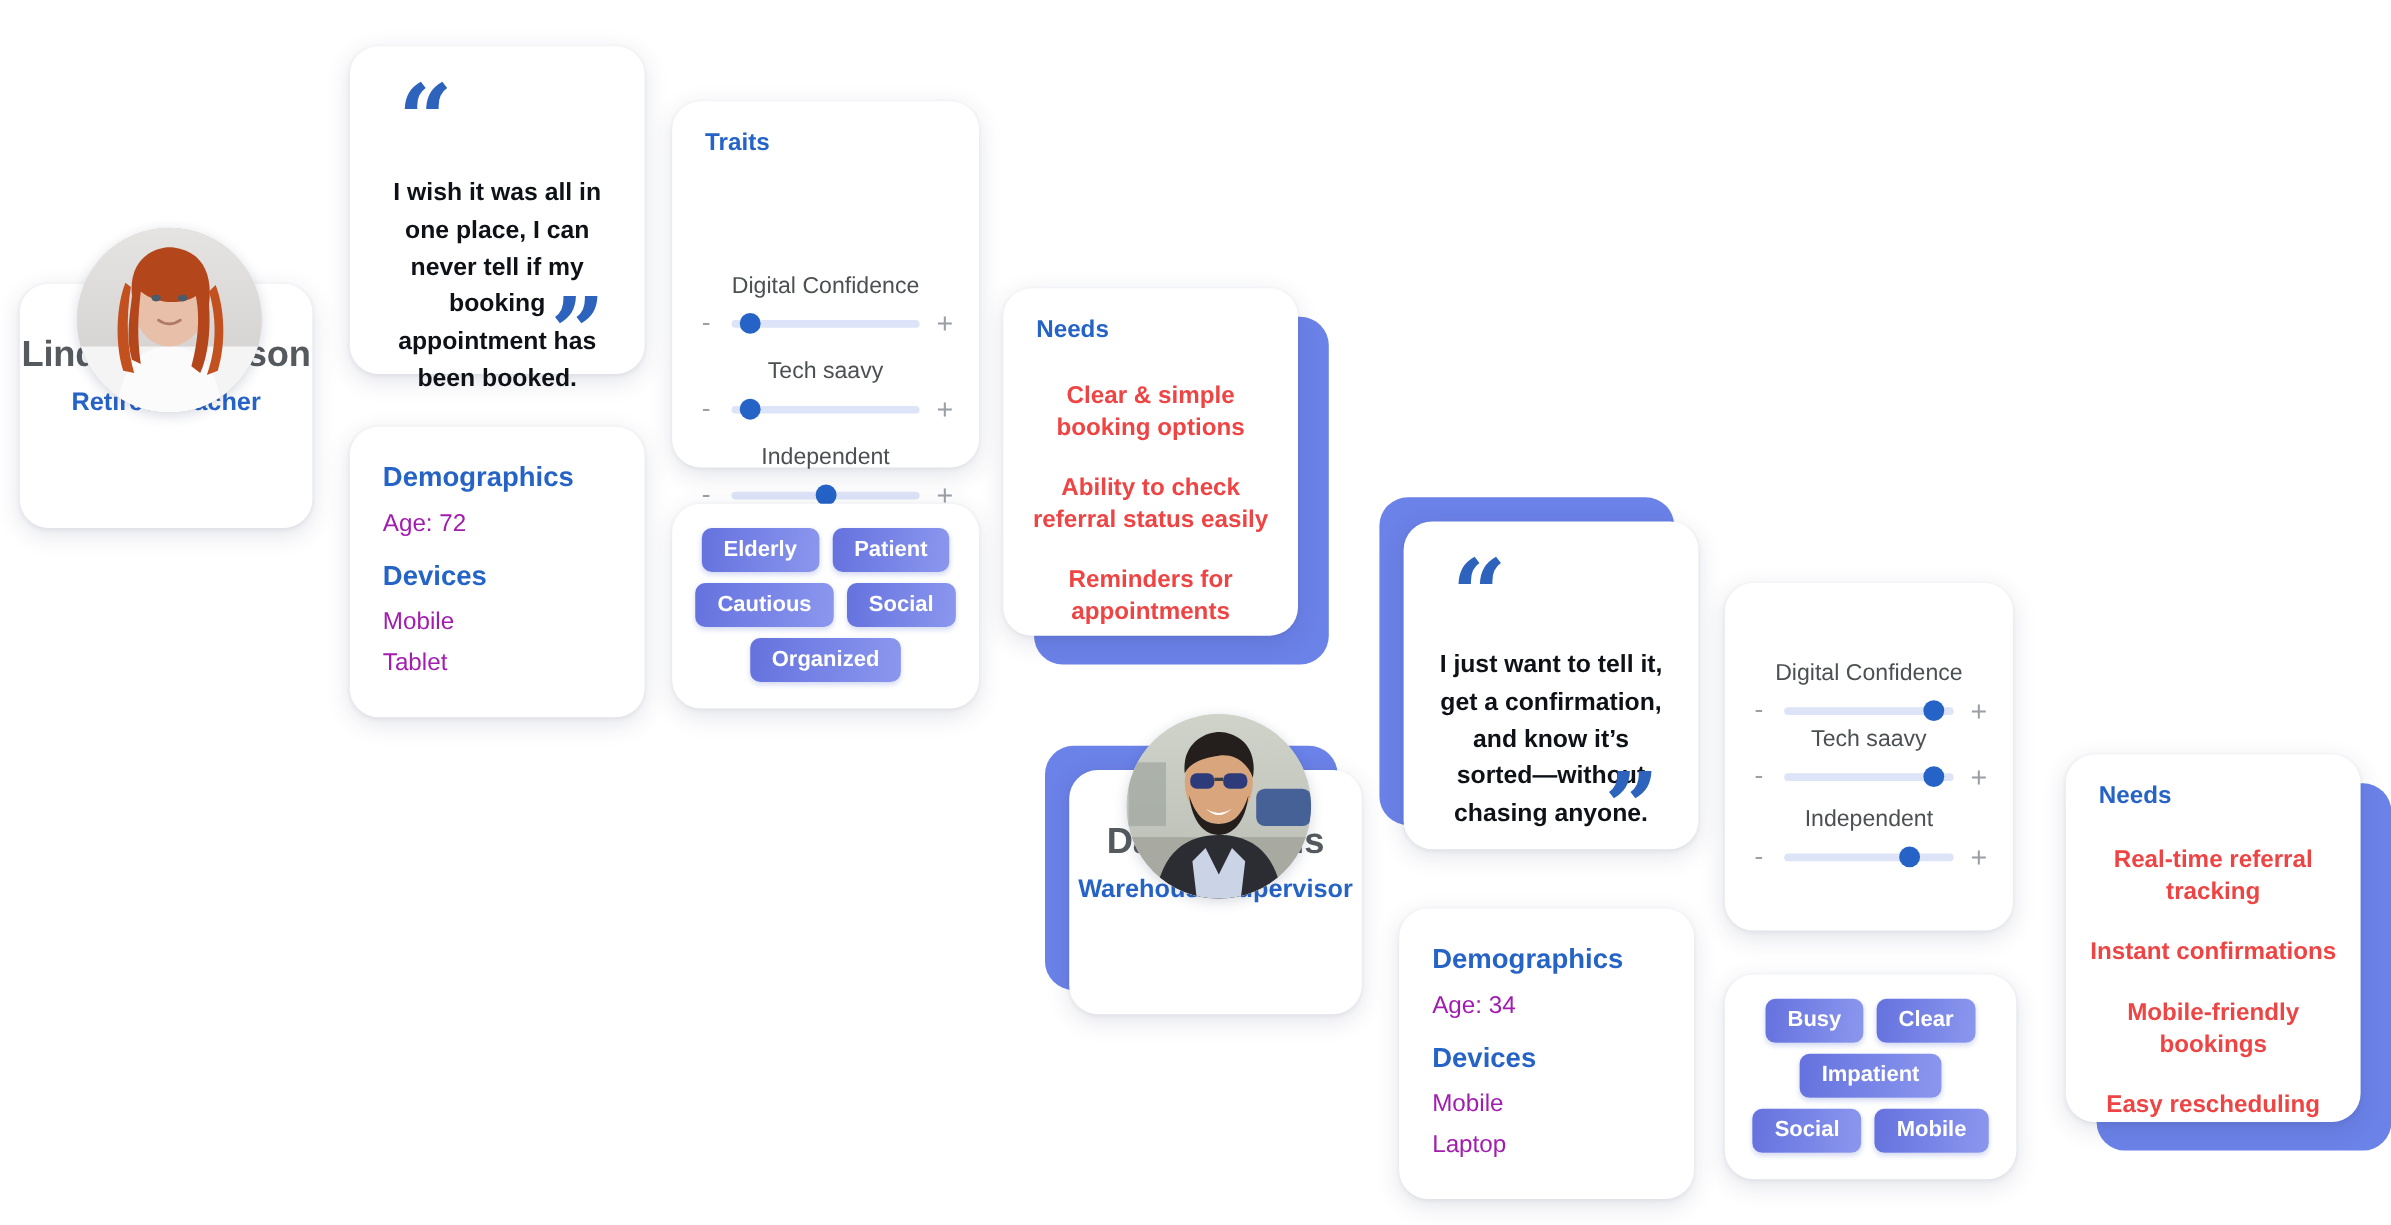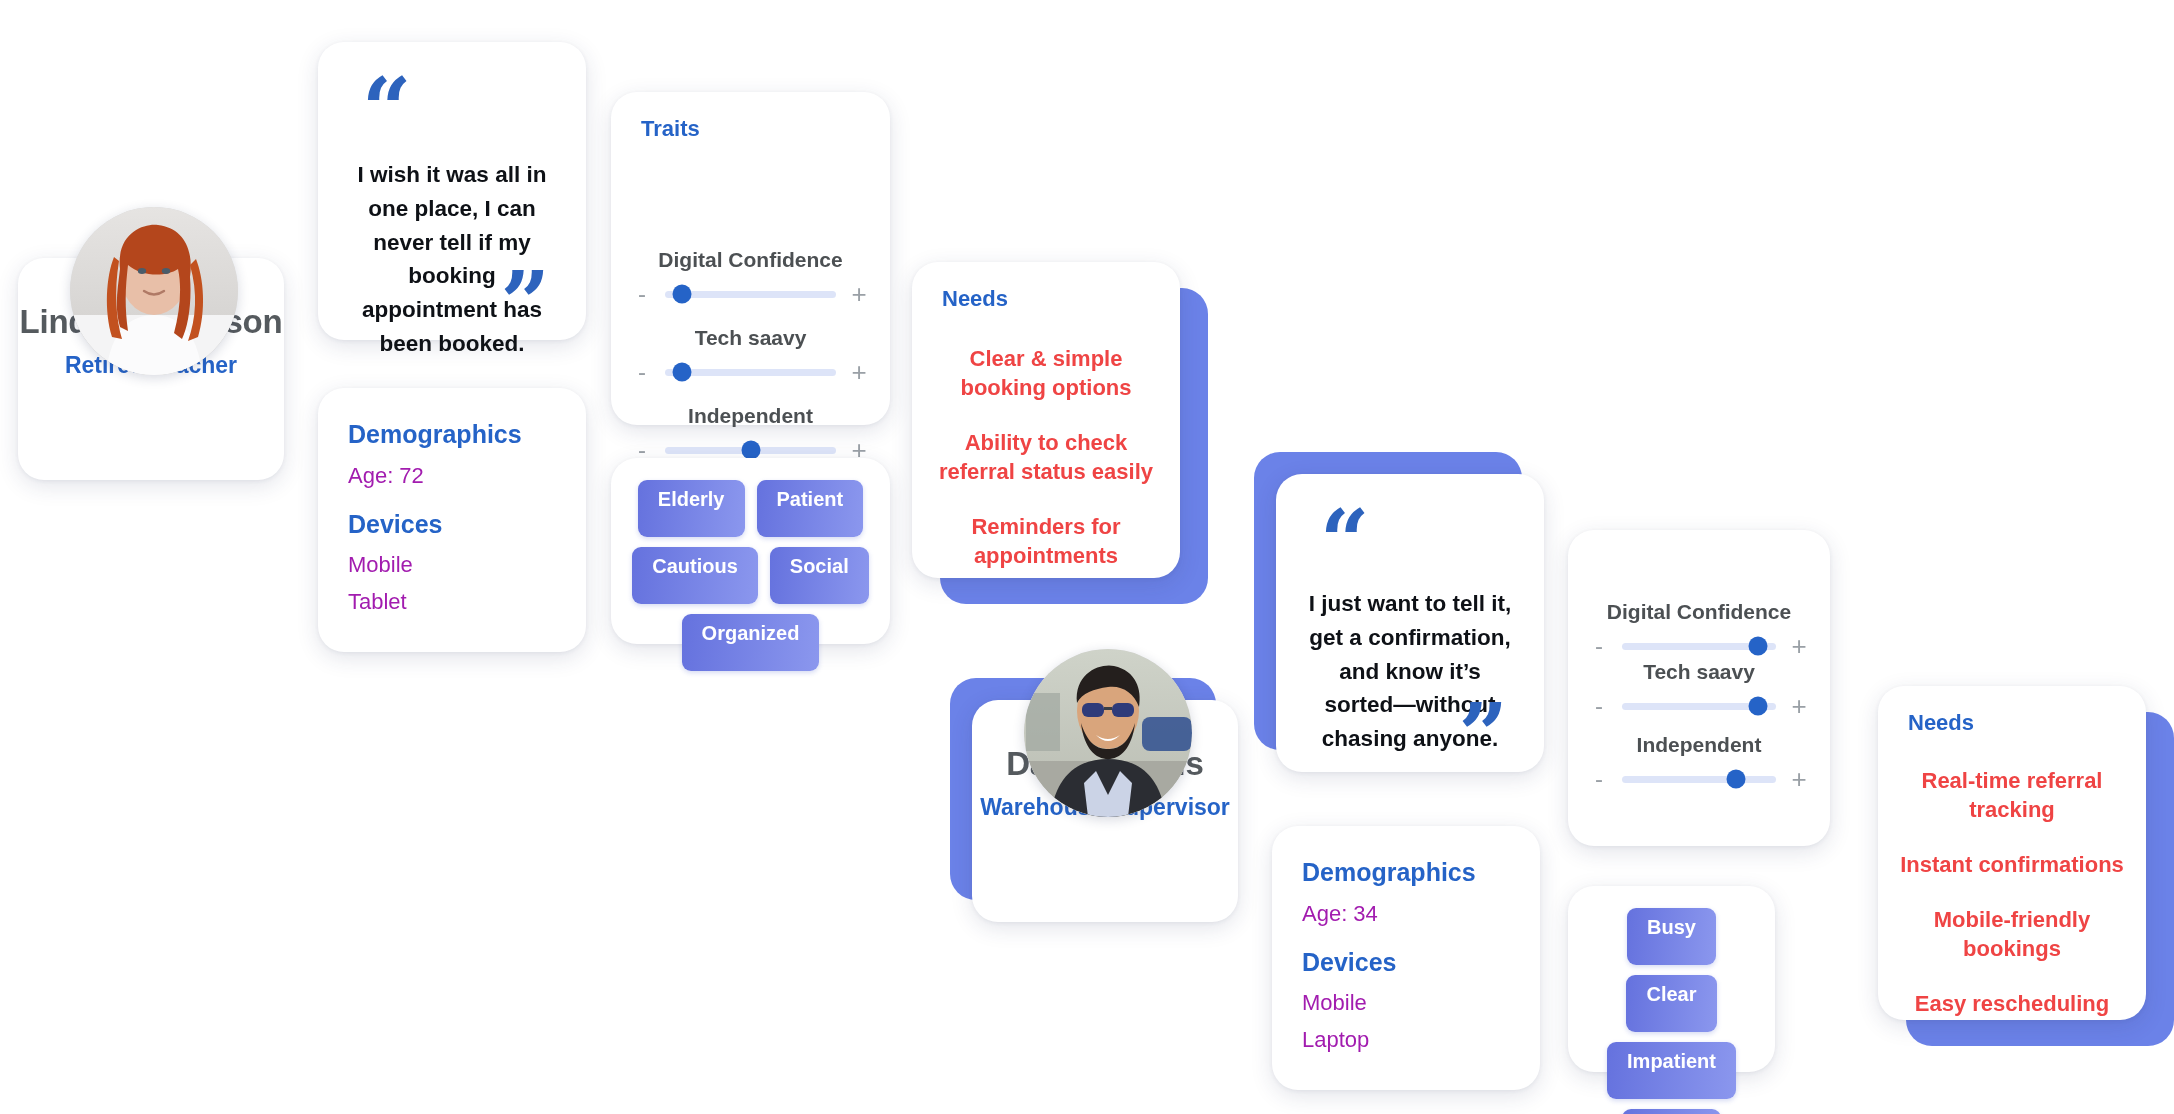--- a/index.html
+++ b/index.html
@@ -71,21 +71,21 @@
   
   .traits-title {
     position: absolute; left: 30px; top: 24px;
     font-size: 22px; font-weight: bold; color: #2563c7;
   }
   .trait { position: absolute; left: 0; right: 0; }
   .trait-label {
     text-align: center;
     font-size: 21px;
     color: #4c5053;
-    font-weight: bold;
+    font-weight: normal;
     margin-bottom: 9px;
   }
   .trait-row {
     display: flex; align-items: center;
     padding: 0 18px;
   }
   .sign {
     width: 26px; text-align: center;
     font-size: 26px; color: #9aa0a6; line-height: 1;
     flex: 0 0 26px;
@@ -119,21 +119,21 @@
   .tagwrap {
     position: absolute; left: 16px; right: 16px; top: 22px;
     display: flex; flex-wrap: wrap; justify-content: center;
     gap: 10px 12px;
   }
   .tag {
     background: linear-gradient(95deg, #6572de 0%, #8b97ee 100%);
     color: #ffffff;
     font-size: 20px; font-weight: bold;
     border-radius: 9px;
-    padding: 8px 20px 26px;
+    padding: 8px 20px 9px;
     white-space: nowrap;
     box-shadow: 0 2px 5px rgba(70,90,200,0.22);
     text-align: center;
   }
   .tag.w1 { flex: 0 0 auto; }
 
   
   .needs-title {
     position: absolute; left: 30px; top: 24px;
     font-size: 22px; font-weight: bold; color: #2563c7;
@@ -334,21 +334,21 @@
   </div>
 
   <div class="card" style="left:1272px; top:826px; width:268px; height:264px;">
     <div class="info-h" style="top:32px;">Demographics</div>
     <div class="info-v" style="top:75px;">Age: 34</div>
     <div class="info-h" style="top:122px;">Devices</div>
     <div class="info-v" style="top:164px;">Mobile</div>
     <div class="info-v" style="top:201px;">Laptop</div>
   </div>
 
-  <div class="card" style="left:1568px; top:886px; width:207px; height:186px;">
+  <div class="card" style="left:1568px; top:886px; width:265px; height:186px;">
     <div class="tagwrap">
       <span class="tag w1">Busy</span>
       <span class="tag w1">Clear</span>
       <span class="tag w1">Impatient</span>
       <span class="tag w1">Social</span>
       <span class="tag w1">Mobile</span>
     </div>
   </div>
 
   <div class="backing" style="left:1906px; top:712px; width:268px; height:334px;"></div>

